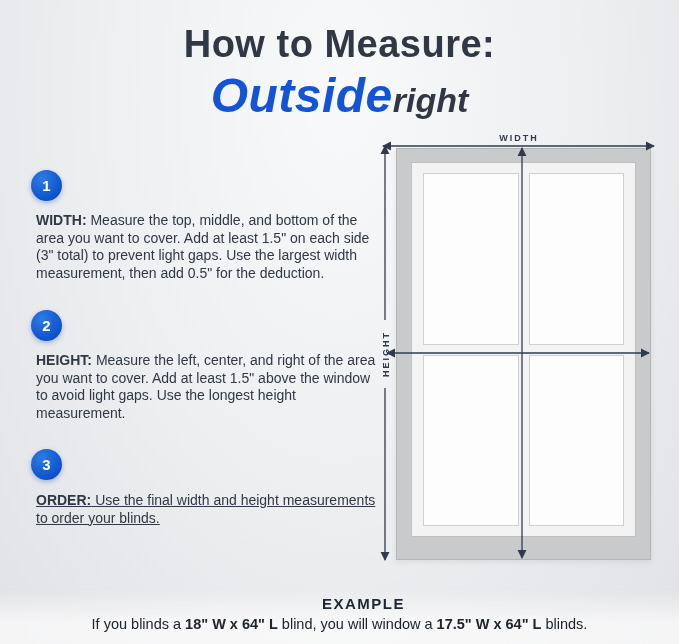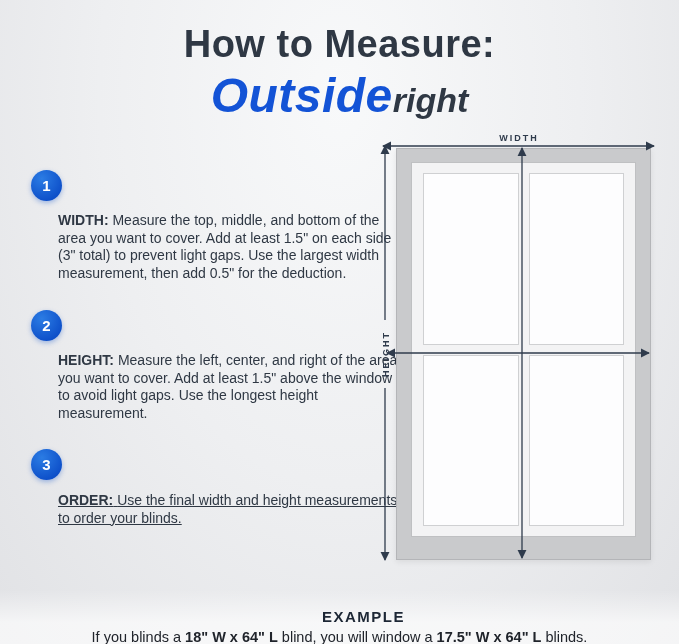--- a/index.html
+++ b/index.html
@@ -14,37 +14,37 @@
   .title-line2{margin-top:2px;display:flex;justify-content:center;align-items:baseline;font-style:italic;}
   .title-outside{font-size:48px;font-weight:800;color:#1353d6;letter-spacing:.5px;}
   .title-mount{font-size:34px;font-weight:600;color:#2f3844;}
   
   .step-circle{
     position:absolute;left:31px;width:31px;height:31px;border-radius:50%;
     background:radial-gradient(circle at 35% 28%, #2b7ce4 0%, #0d4fc9 75%);
     color:#fff;font-size:15px;font-weight:700;display:flex;align-items:center;justify-content:center;
     box-shadow:0 2px 5px rgba(13,79,201,.35);
   }
-  .step-text{position:absolute;left:36px;width:346px;font-size:14px;line-height:17.5px;color:#2f3844;margin-left:22px;}
+  .step-text{position:absolute;left:36px;width:346px;font-size:14px;line-height:17.5px;color:#2f3844;}
   .step-text strong{font-weight:700;}
   
   .diagram{position:absolute;left:366px;top:132px;width:288px;height:448px;margin-left:12px;}
   .win-outer{position:absolute;left:18px;top:16px;width:253px;height:410px;
     background:#c9cacc;border:1px solid #b4b5b8;box-shadow:0 2px 6px rgba(0,0,0,.08);}
   .win-frame{position:absolute;left:14px;right:14px;top:13px;bottom:22px;
     background:#f3f3f4;border:1px solid #bfc0c2;}
   .win-panes{position:absolute;left:11px;right:11px;top:10px;bottom:10px;
     display:grid;grid-template-columns:1fr 1fr;grid-template-rows:1fr 1fr;gap:10px;}
   .pane{background:#fdfdfe;border:1px solid #cfd0d2;}
   .measure-svg{position:absolute;left:0;top:0;width:288px;height:448px;overflow:visible;}
   .measure-svg text{fill:#2f3b4c;font-family:"Liberation Sans",sans-serif;font-size:9px;font-weight:700;letter-spacing:2px;}
   
   .footer{position:absolute;left:0;right:0;bottom:0;height:54px;text-align:center;
     background:linear-gradient(180deg, rgba(255,255,255,0) 0%, rgba(255,255,255,.65) 60%);}
-  .example-heading{font-size:15px;font-weight:700;color:#1d2735;letter-spacing:1.5px;margin-top:18px;padding-left:48px;}
+  .example-heading{font-size:15px;font-weight:700;color:#1d2735;letter-spacing:1.5px;margin-top:5px;padding-left:48px;}
   .example-text{font-size:14.5px;color:#20242b;margin-top:4px;}
   .example-text b{font-weight:700;}
 </style>
 </head>
 <body>
 
 <div class="page">
 
   <div class="title">
     <div class="title-line1">How to Measure:</div>

